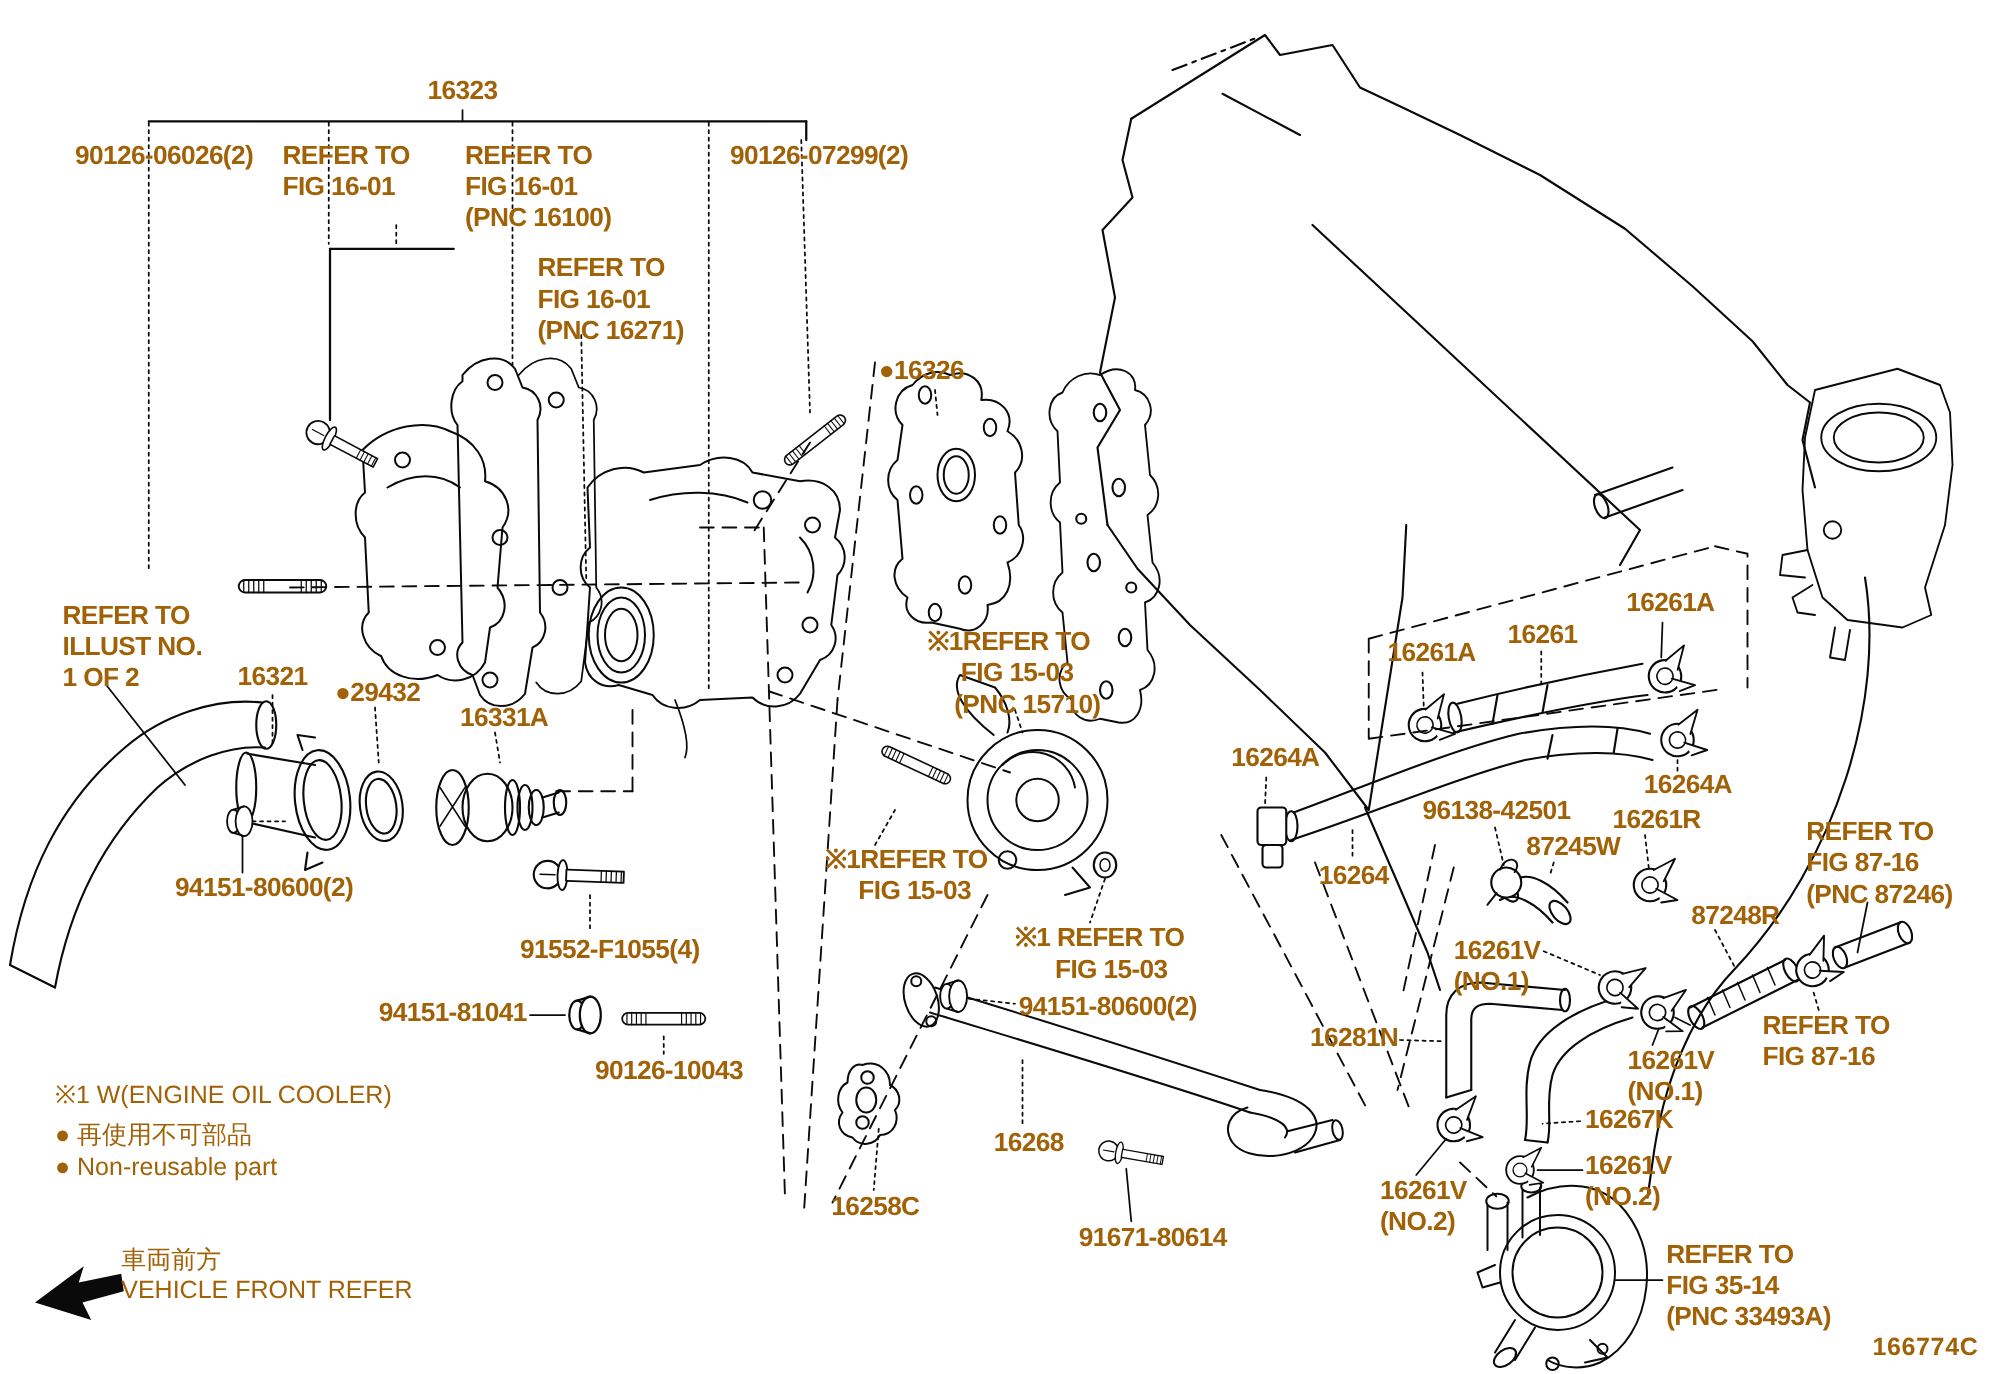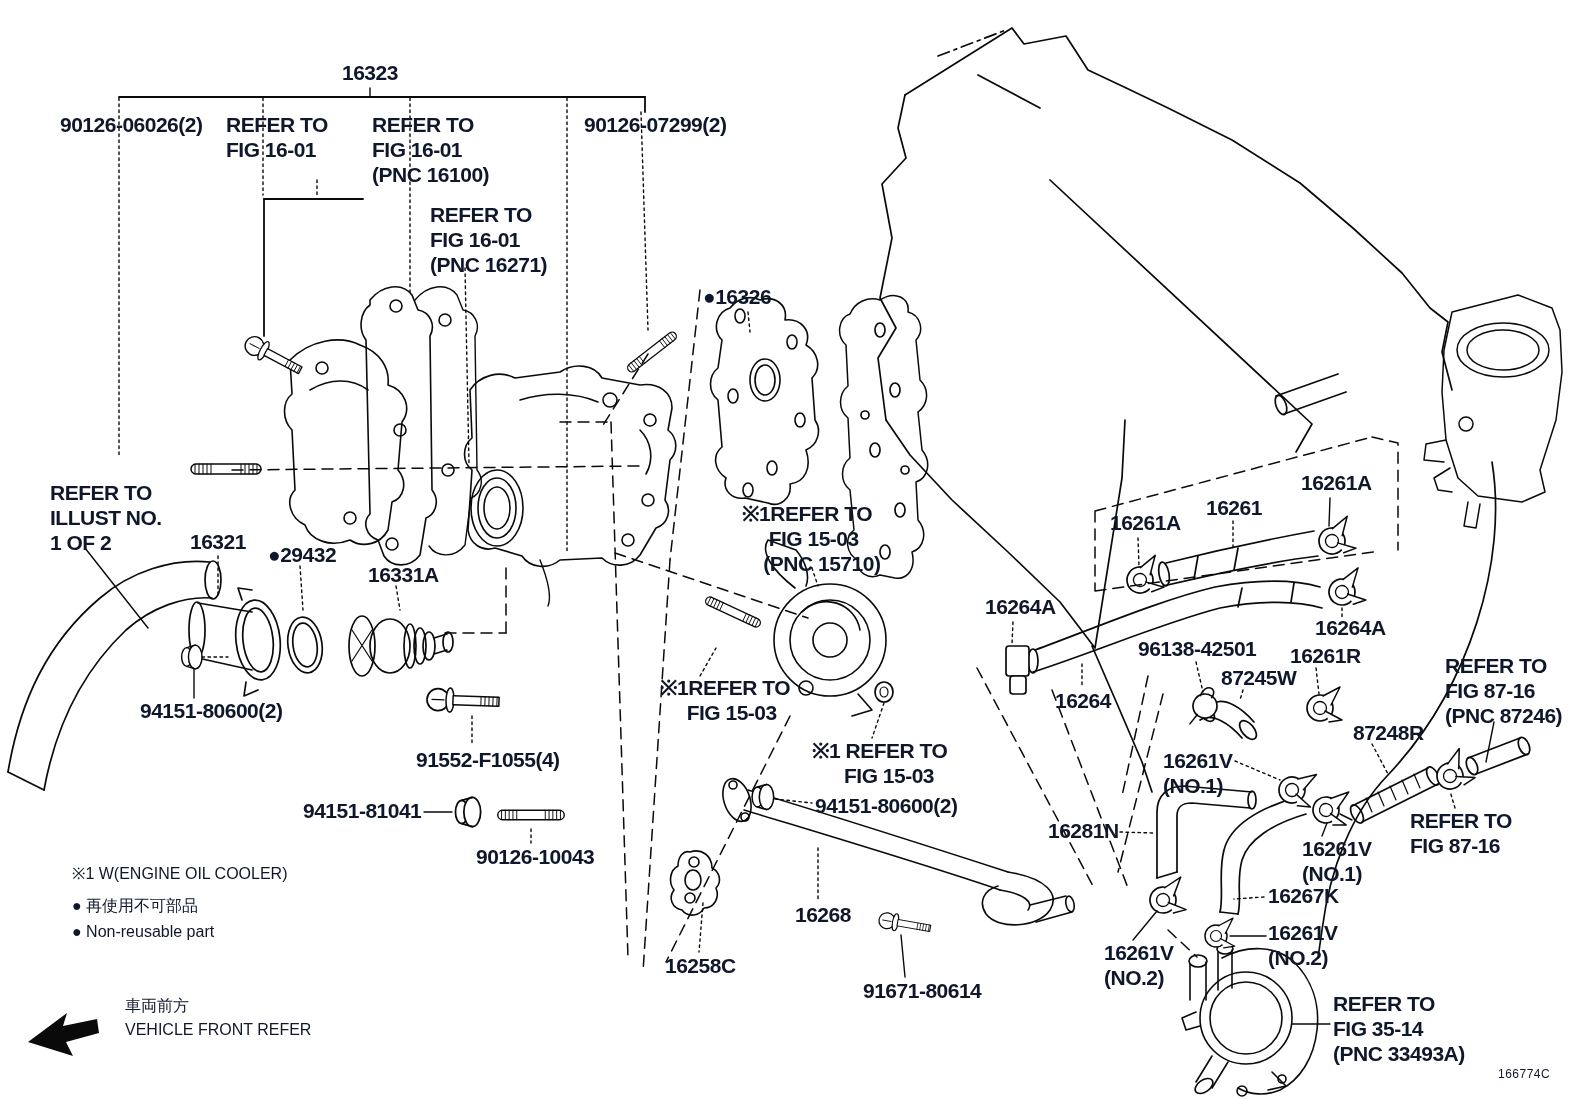--- a/index.html
+++ b/index.html
@@ -1,22 +1,22 @@
 <!DOCTYPE html>
 <html><head>
 <meta charset="utf-8">
 <style>
   html,body{margin:0;padding:0;background:#ffffff;}
   #stage{position:relative;width:1592px;height:1099px;background:#ffffff;overflow:hidden;
          font-family:"Liberation Sans",sans-serif;}
   #art{position:absolute;left:0;top:0;}
   .lbl{position:absolute;font-weight:700;font-size:21px;line-height:1.18;letter-spacing:-0.5px;
-       white-space:pre;color:#0f172a;}
-  .note{font-weight:400;font-size:16px;letter-spacing:0;margin-left:28px;}
-  .code{font-weight:400;font-size:12px;letter-spacing:0.5px;}
+       white-space:pre;color:#a16207;}
+  .note{font-weight:400;font-size:20px;letter-spacing:0;}
+  .code{font-weight:700;font-size:20px;letter-spacing:0.5px;}
 </style>
 </head>
 <body>
 
 <div id="stage">
 
 <svg id="art" width="1592" height="1099" viewBox="0 0 1592 1099" fill="none" stroke="#0a0a0a" stroke-width="1.7" stroke-linecap="round" stroke-linejoin="round">
 
   <defs>
     <g id="gclamp">

